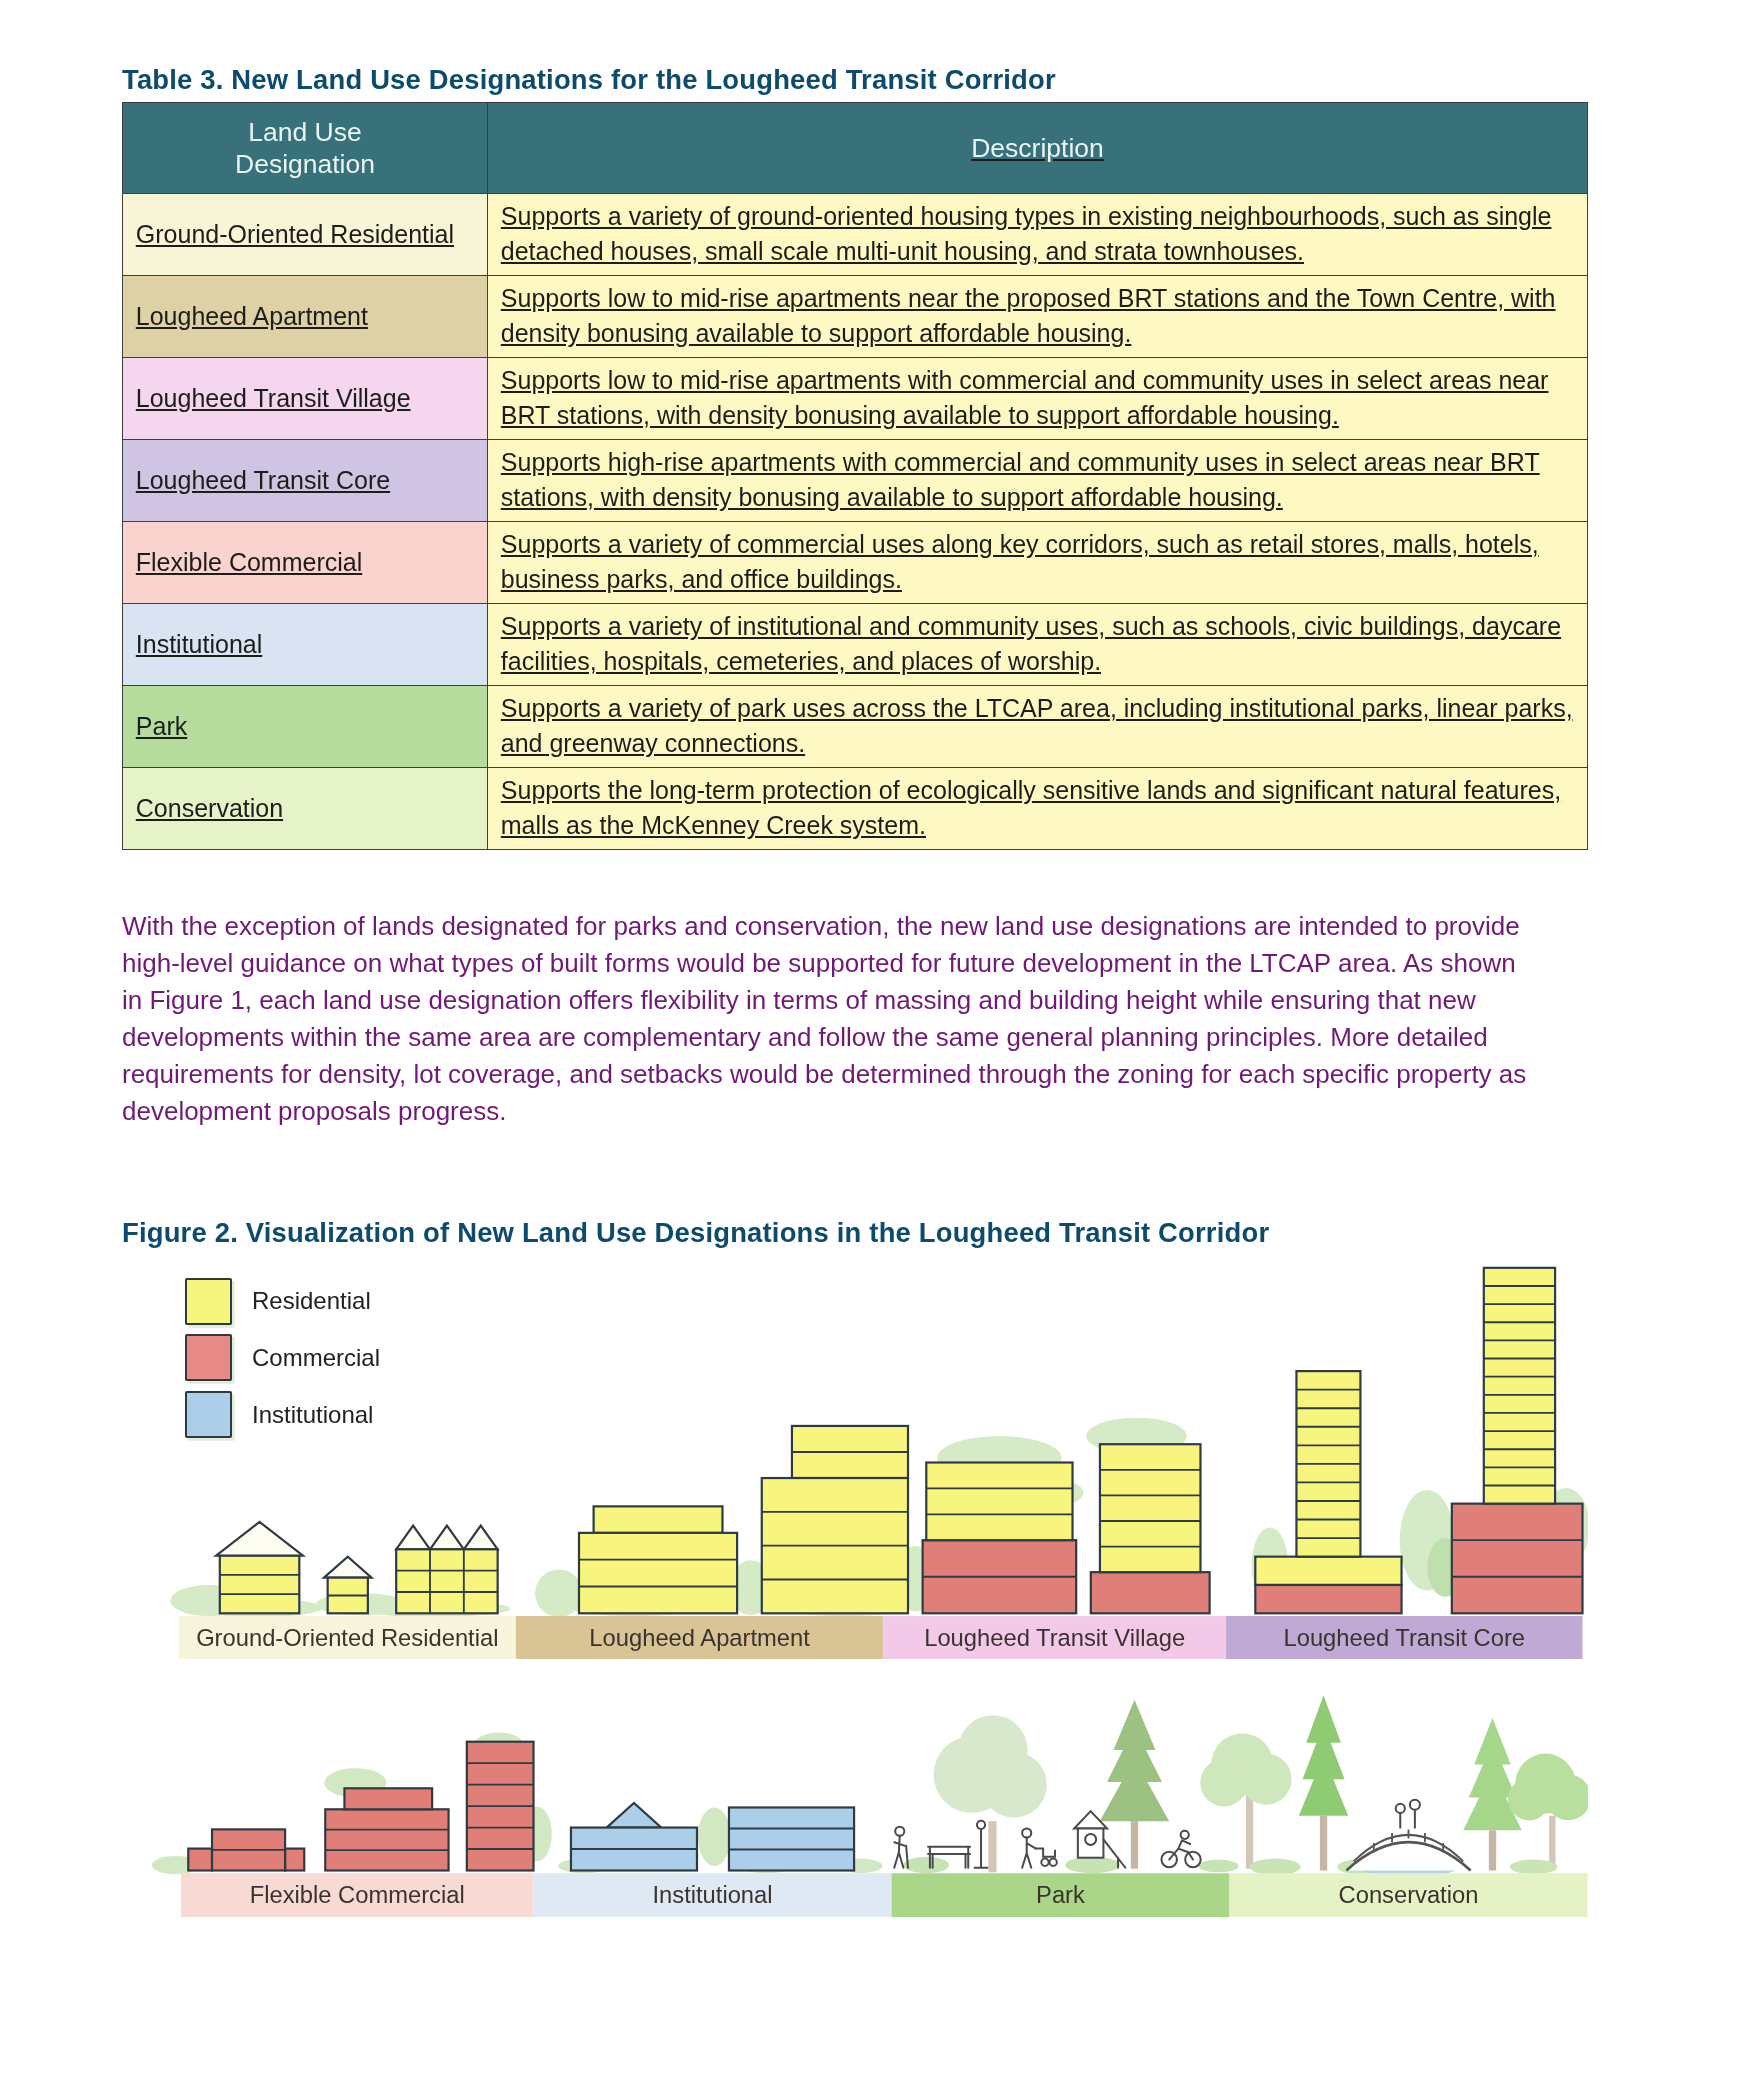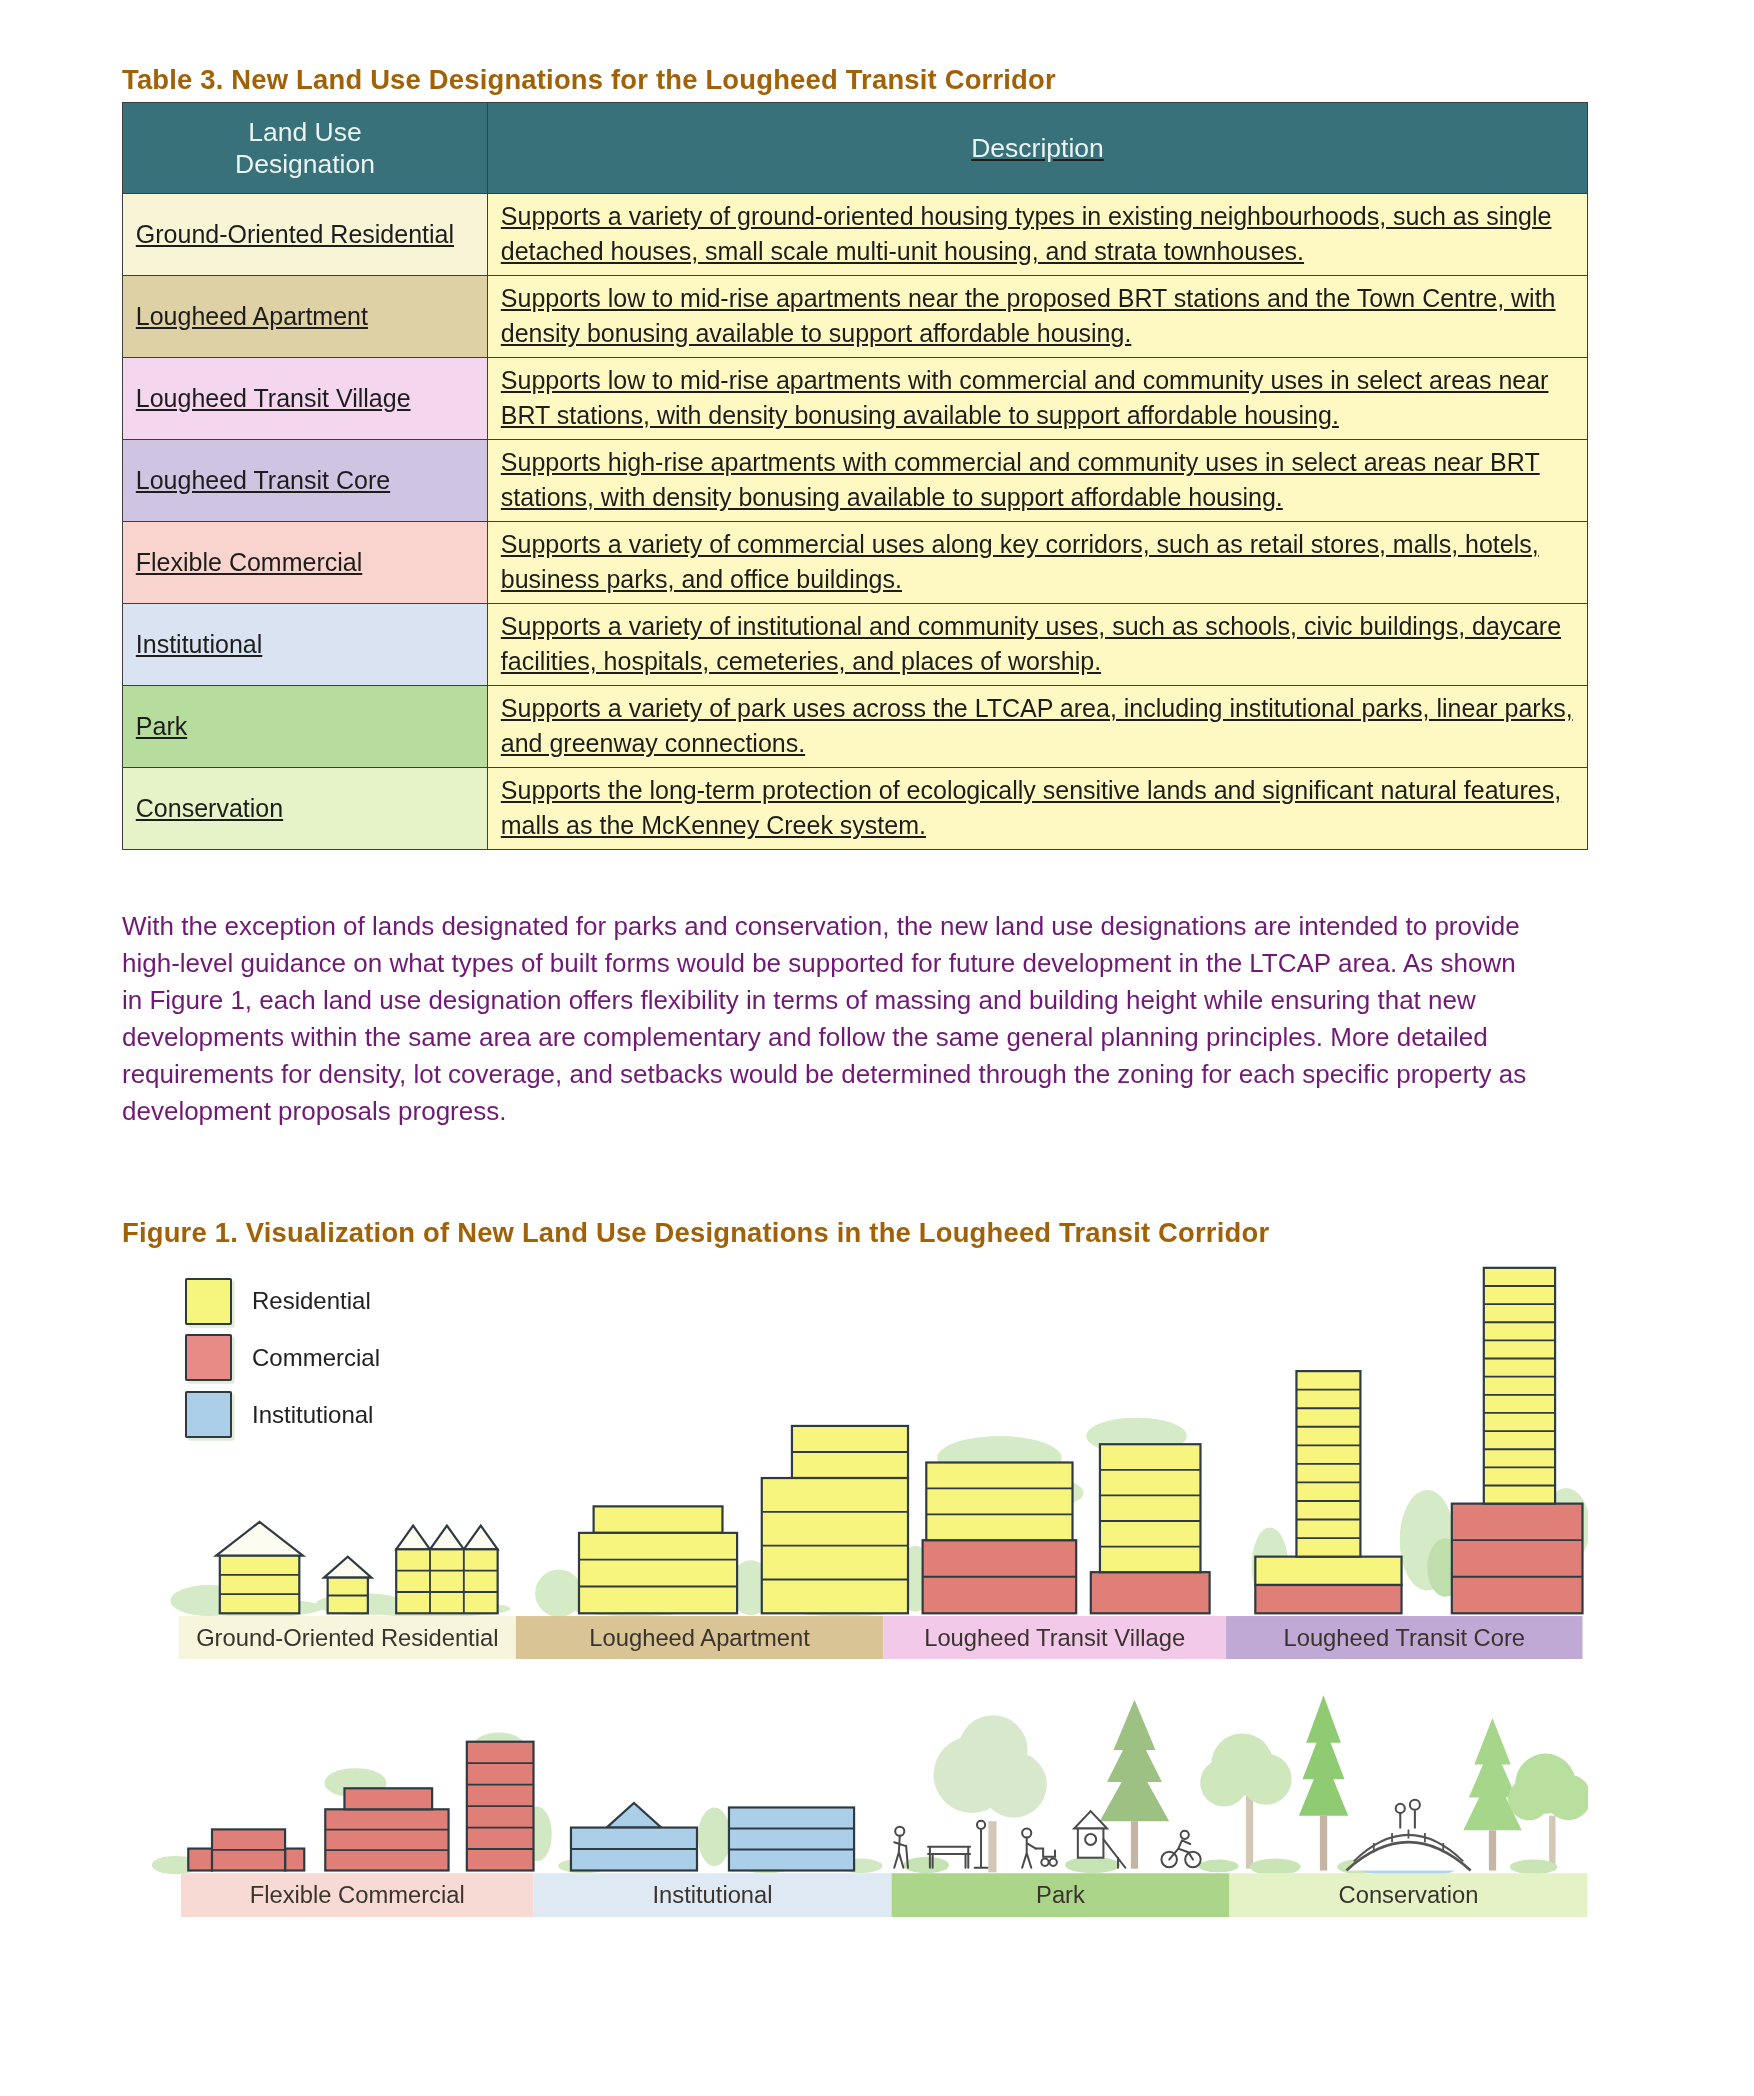--- a/index.html
+++ b/index.html
@@ -1,19 +1,19 @@
 <!DOCTYPE html>
 <html style="font-size:14.6px"><head>
 <meta charset="utf-8">
 <style>
   html,body{margin:0;padding:0;background:#ffffff;}
   .page{position:relative;width:1754px;height:2097px;background:#fff;overflow:hidden;
         font-family:"Liberation Sans","DejaVu Sans",sans-serif;color:#1d1d1b;}
   .abs{position:absolute;}
-  .doc-title{font-size:27.4px;font-weight:bold;color:#a16207;letter-spacing:0.2px;}
+  .doc-title{font-size:27.4px;font-weight:bold;color:#0c4a6e;letter-spacing:0.2px;}
   
   table.lu{border-collapse:collapse;width:1466px;table-layout:fixed;}
   table.lu th,table.lu td{border:1.8px solid #3e3e3e;vertical-align:middle;}
   table.lu th{background:#38717a;color:#eaf5f3;font-weight:400;font-size:26.5px;line-height:32px;padding:12.8px 7.3px;text-align:center;}
   table.lu th .wrapcap{display:inline-block;max-width:196px;}
   table.lu td{font-size:25px;line-height:35px;padding:5.5px 12.8px;}
   td.desig{padding-left:14.6px;}
   td.descr{background:#fef9c3;padding-left:16.4px;padding-right:12.8px;}
   
   .body-par{width:1412px;font-size:26px;line-height:37px;color:#701a75;}
@@ -77,21 +77,21 @@
           <tr>
             <td class="desig" style="background: rgb(230, 243, 200);">Conservation</td>
             <td class="descr">Supports the long-term protection of ecologically sensitive lands and significant natural features, malls as the McKenney Creek system.</td>
           </tr>
         </tbody>
     </table>
   </div>
 
   <div class="abs body-par" style="left:122px;top:908px;">With the exception of lands designated for parks and conservation, the new land use designations are intended to provide high-level guidance on what types of built forms would be supported for future development in the LTCAP area. As shown in Figure 1, each land use designation offers flexibility in terms of massing and building height while ensuring that new developments within the same area are complementary and follow the same general planning principles. More detailed requirements for density, lot coverage, and setbacks would be determined through the zoning for each specific property as development proposals progress.</div>
 
-  <div class="abs doc-title" style="left:122px;top:1217px;">Figure 1. Visualization of New Land Use Designations in the Lougheed Transit Corridor</div>
+  <div class="abs doc-title" style="left:122px;top:1217px;">Figure 2. Visualization of New Land Use Designations in the Lougheed Transit Corridor</div>
 
   <div class="abs" style="left:185px;top:1279px;z-index:5;text-align:right;" id="legend">
       <div class="legend-item">
         <div class="swatch" style="background: rgb(246, 246, 126);"></div>
         <span class="legend-label">Residential</span>
       </div>
       <div class="legend-item">
         <div class="swatch" style="background: rgb(232, 138, 133);"></div>
         <span class="legend-label">Commercial</span>
       </div>

